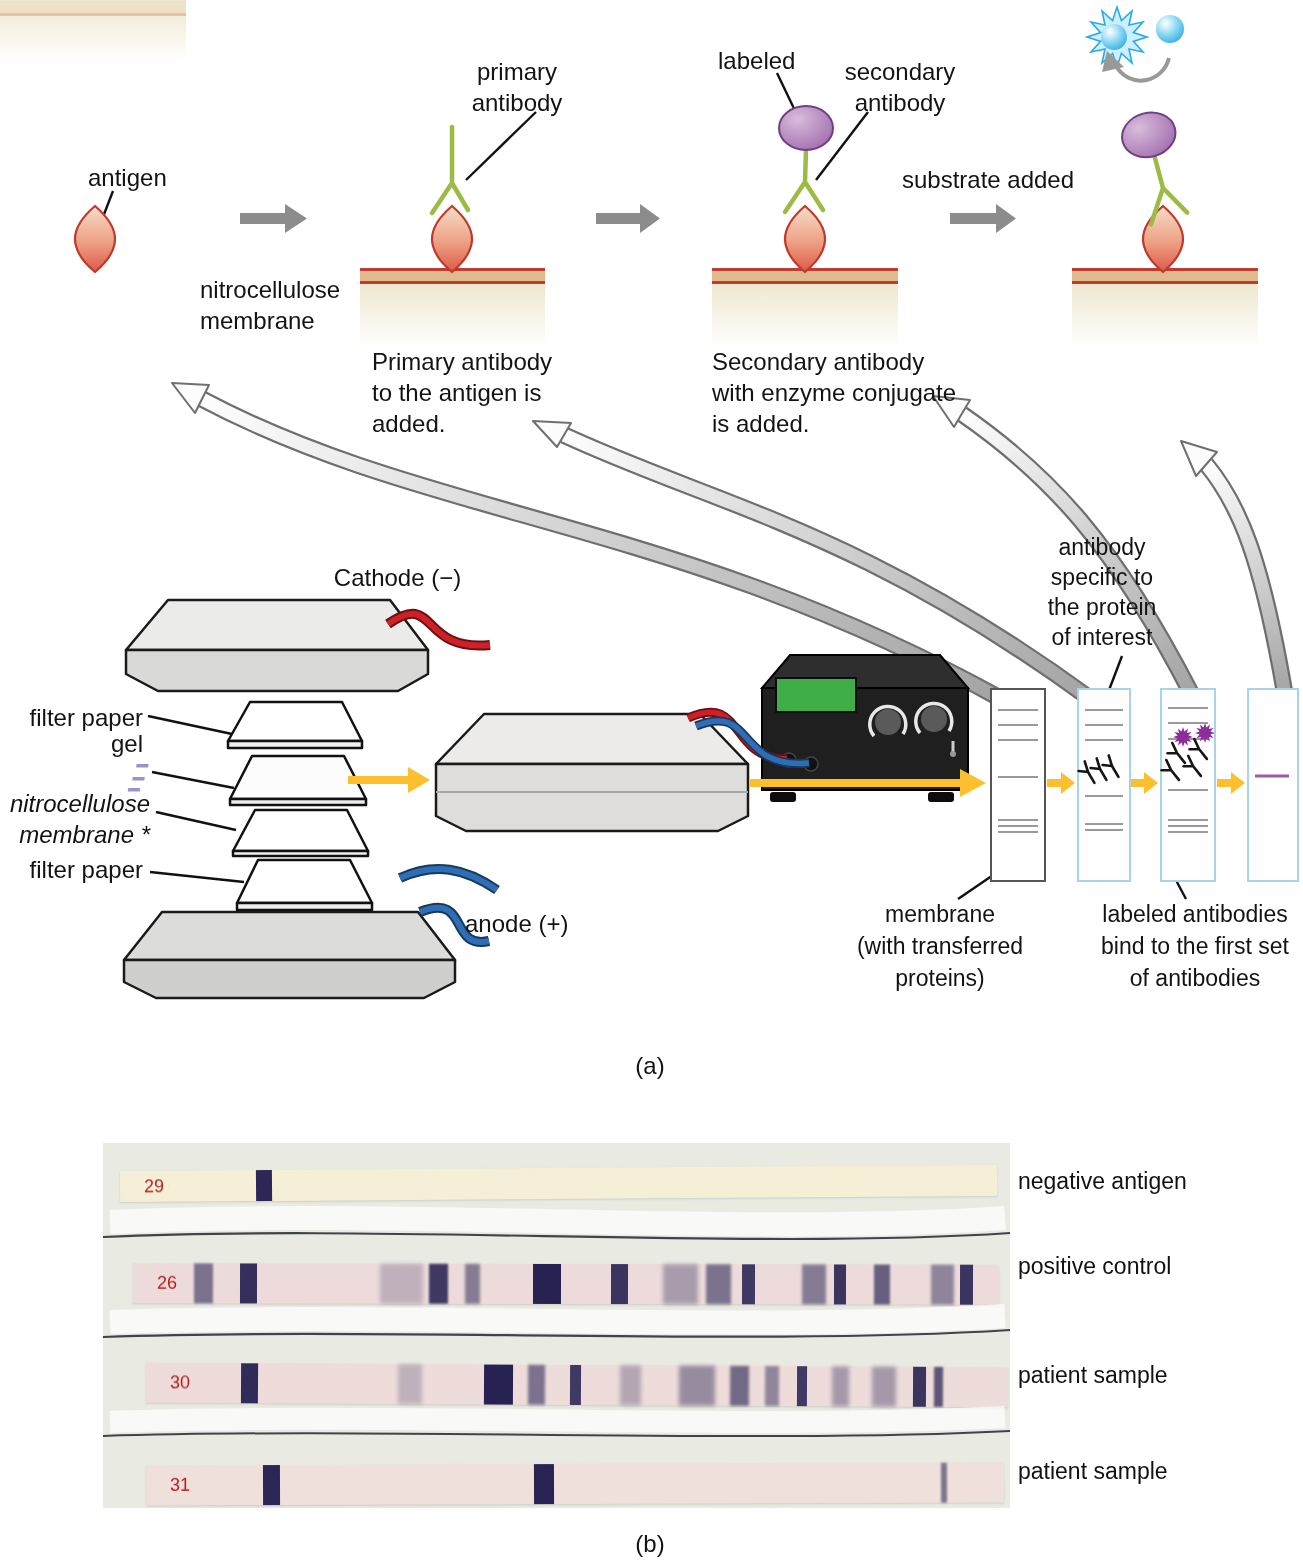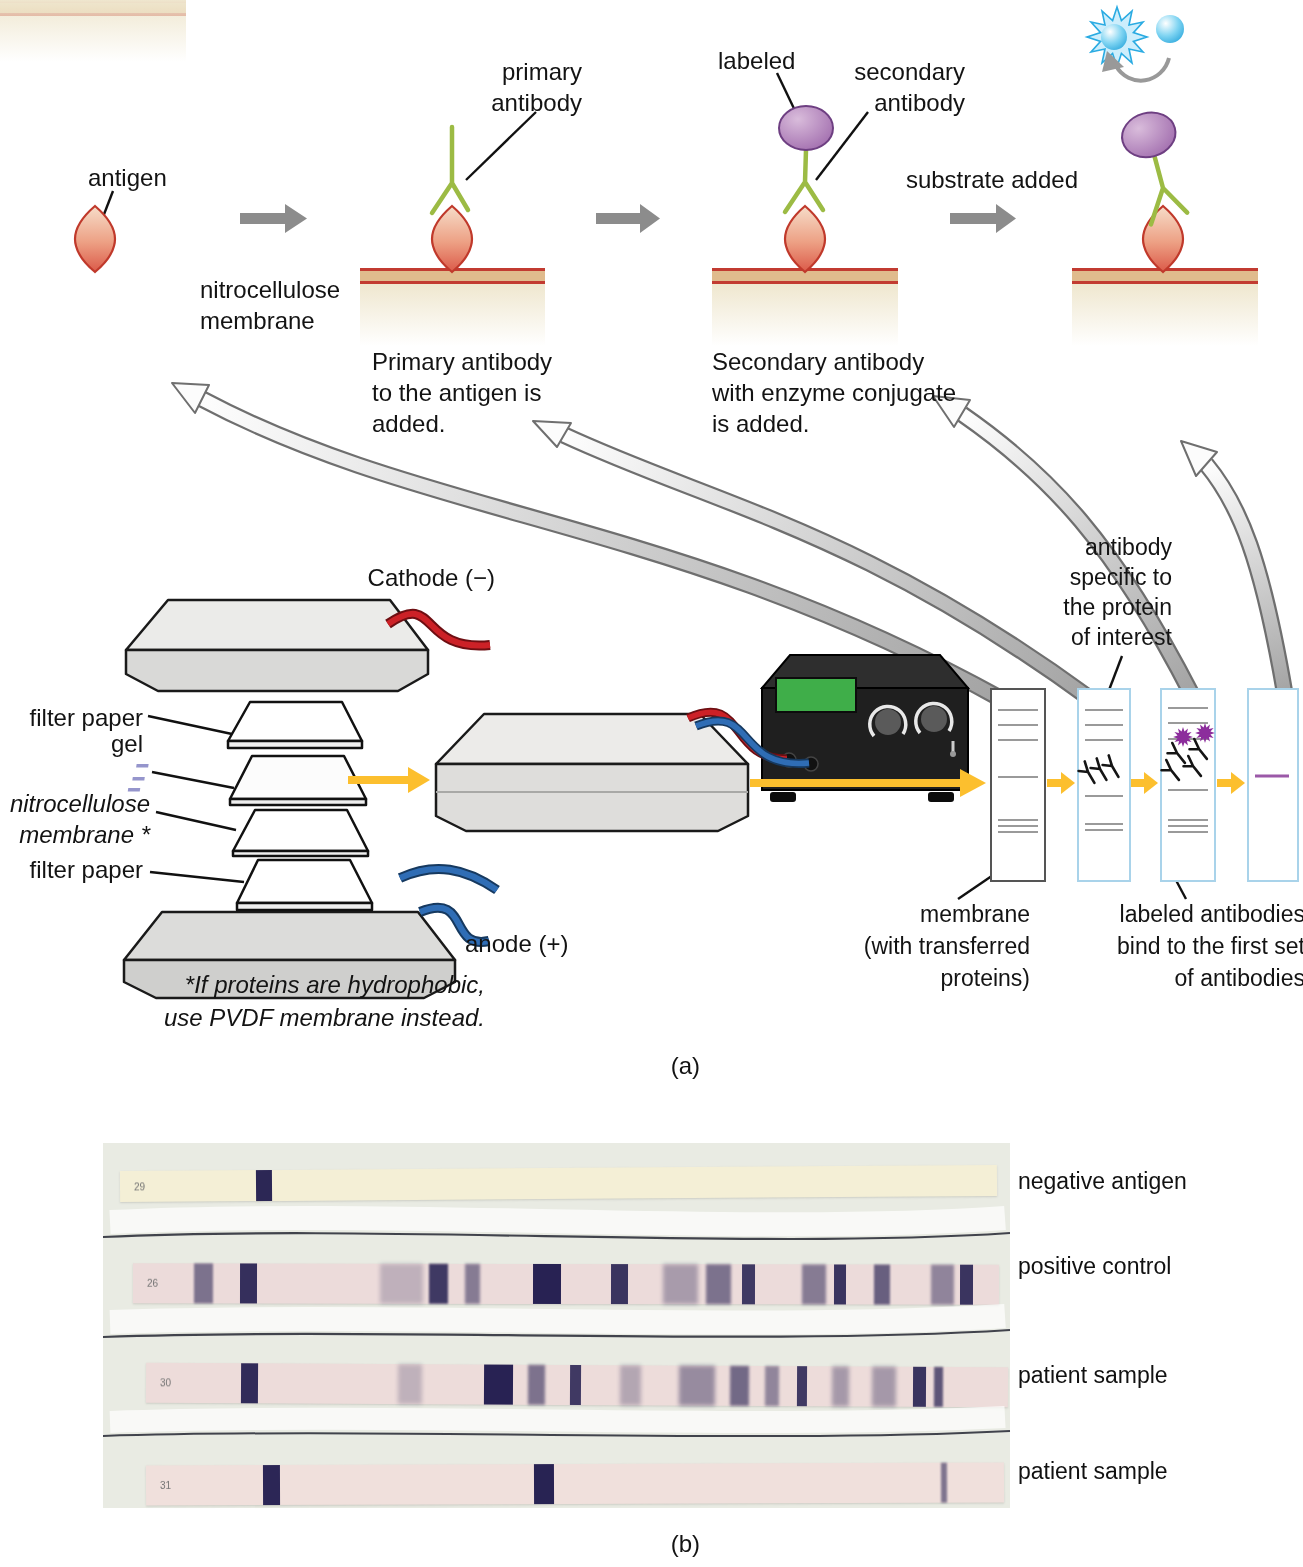--- a/index.html
+++ b/index.html
@@ -1,33 +1,33 @@
 <!DOCTYPE html>
 <html><head>
 <meta charset="utf-8">
 <style>
   html,body{margin:0;padding:0;background:#fff}
   #canvas{position:relative;width:1303px;height:1567px;background:#fff;
           font-family:"Liberation Sans",sans-serif;overflow:hidden}
   .t{position:absolute;color:#131313;font-size:24px;line-height:31px;white-space:pre-line;z-index:3}
-  .ctr{text-align:right}
+  .ctr{text-align:center}
   .rgt{text-align:right}
   .ital{font-style:italic}
   .mem{position:absolute;height:10px;background:#e0bb8d;border-top:3px solid #c23b31;border-bottom:3px solid #c23b31;z-index:1}
   .memfade{position:absolute;height:62px;background:linear-gradient(180deg,#efe7cf 0%,rgba(255,255,255,0) 100%);z-index:1}
   svg.overlay{position:absolute;left:0;top:0;pointer-events:none}
   #svg1{z-index:2}
   #svg2{z-index:4}
   #diagram-strips{position:absolute;left:0;top:0;z-index:3}
   .dstrip{position:absolute;background:#fff}
   .dband{position:absolute;left:6px;right:6px;height:2px;background:#9a9a9a}
   #photo{position:absolute;left:103px;top:1143px;width:907px;height:365px;background:#e9ebe3;z-index:1}
   .pstrip{position:absolute;box-shadow:0 1px 2px rgba(120,120,110,0.25)}
   .pband{position:absolute;top:0;bottom:0}
-  .pmark{position:absolute;left:14px;top:50%;transform:translateY(-50%);font-size:10px;color:#737373;filter:blur(0.3px)}
+  .pmark{position:absolute;left:24px;top:50%;transform:translateY(-50%);font-size:18px;color:#b91c1c;filter:blur(0.3px)}
   .plabel{position:absolute;left:1018px;font-size:23px;color:#111;z-index:3}
 </style>
 </head>
 <body>
 
 <div id="canvas">
 
   <div id="photo">
       <div class="pstrip" style="left: 17px; top: 25px; width: 877px; height: 31px; background: rgb(244, 239, 214); transform: rotate(-0.4deg);">
         <span class="pmark">29</span>
@@ -256,23 +256,21 @@
   <div class="t" style="left:712px;top:346px">Secondary antibody
 with enzyme conjugate
 is added.</div>
 
   <div class="t ctr" style="left:300px;top:562px;width:195px">Cathode (−)</div>
   <div class="t rgt" style="left:28px;top:702px;width:115px">filter paper</div>
   <div class="t rgt" style="left:28px;top:728px;width:115px">gel</div>
   <div class="t rgt ital" style="left:0px;top:788px;width:150px">nitrocellulose
 membrane *</div>
   <div class="t rgt" style="left:28px;top:854px;width:115px">filter paper</div>
-  <div class="t" style="left:465px;top:928px">anode (+)</div>
-  <div class="t ctr ital" style="left:85px;top:968px;width:400px;line-height:33px">*If proteins are hydrophobic,
-use PVDF membrane instead.</div>
+  <div class="t" style="left:465px;top:908px">anode (+)</div>
   <div class="t ctr" style="left:1032px;top:532px;width:140px;font-size:23px;line-height:30px">antibody
 specific to
 the protein
 of interest</div>
   <div class="t ctr" style="left:850px;top:898px;width:180px;font-size:23px;line-height:32px">membrane
 (with transferred
 proteins)</div>
   <div class="t ctr" style="left:1085px;top:898px;width:220px;font-size:23px;line-height:32px">labeled antibodies
 bind to the first set
 of antibodies</div>

